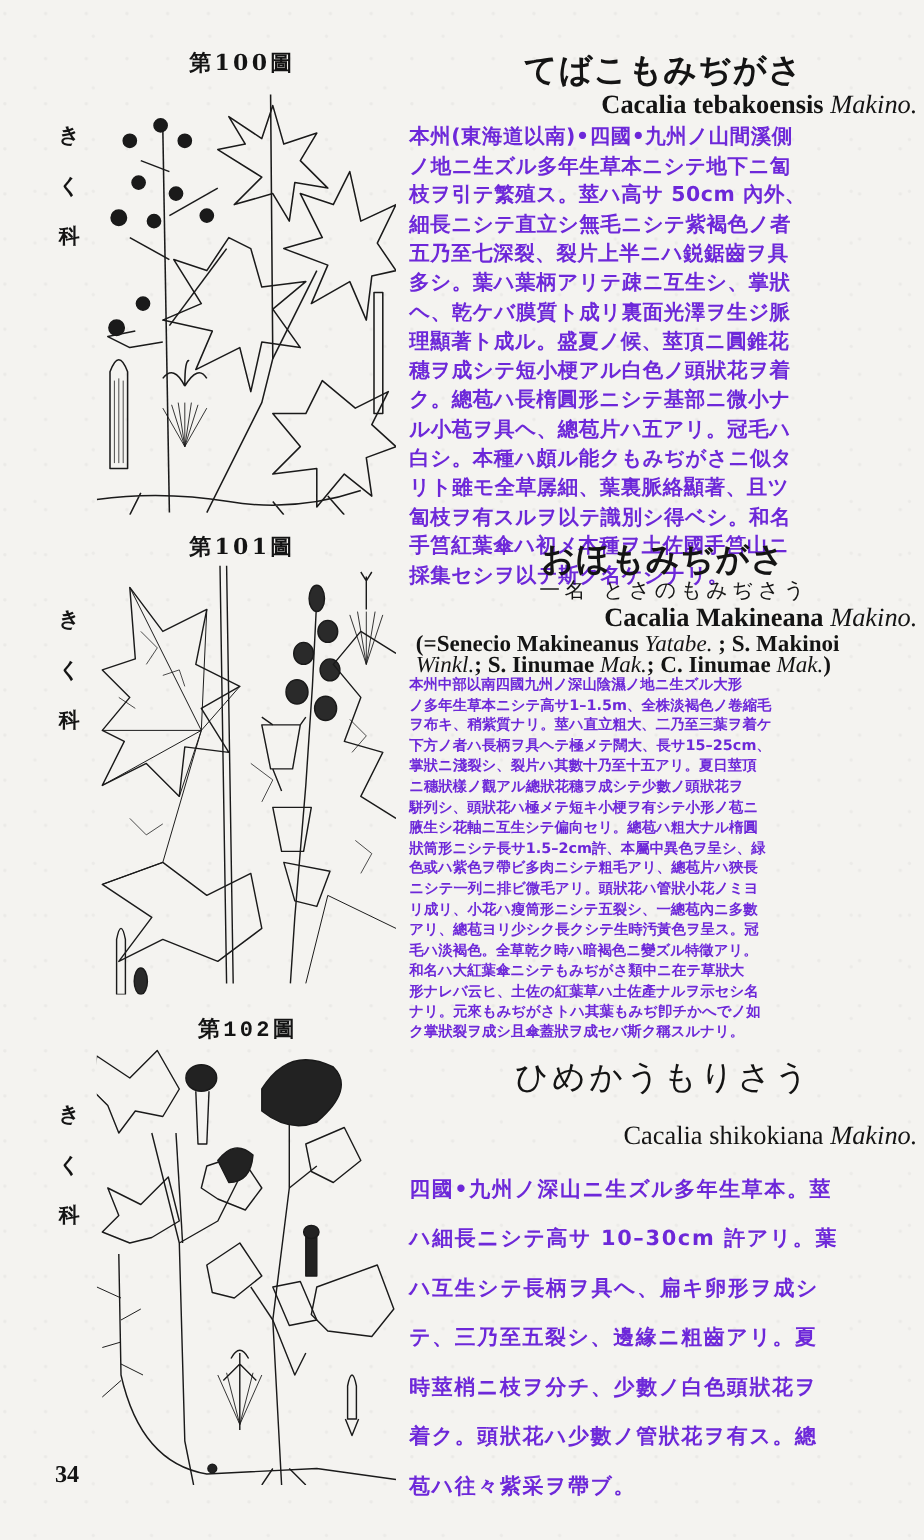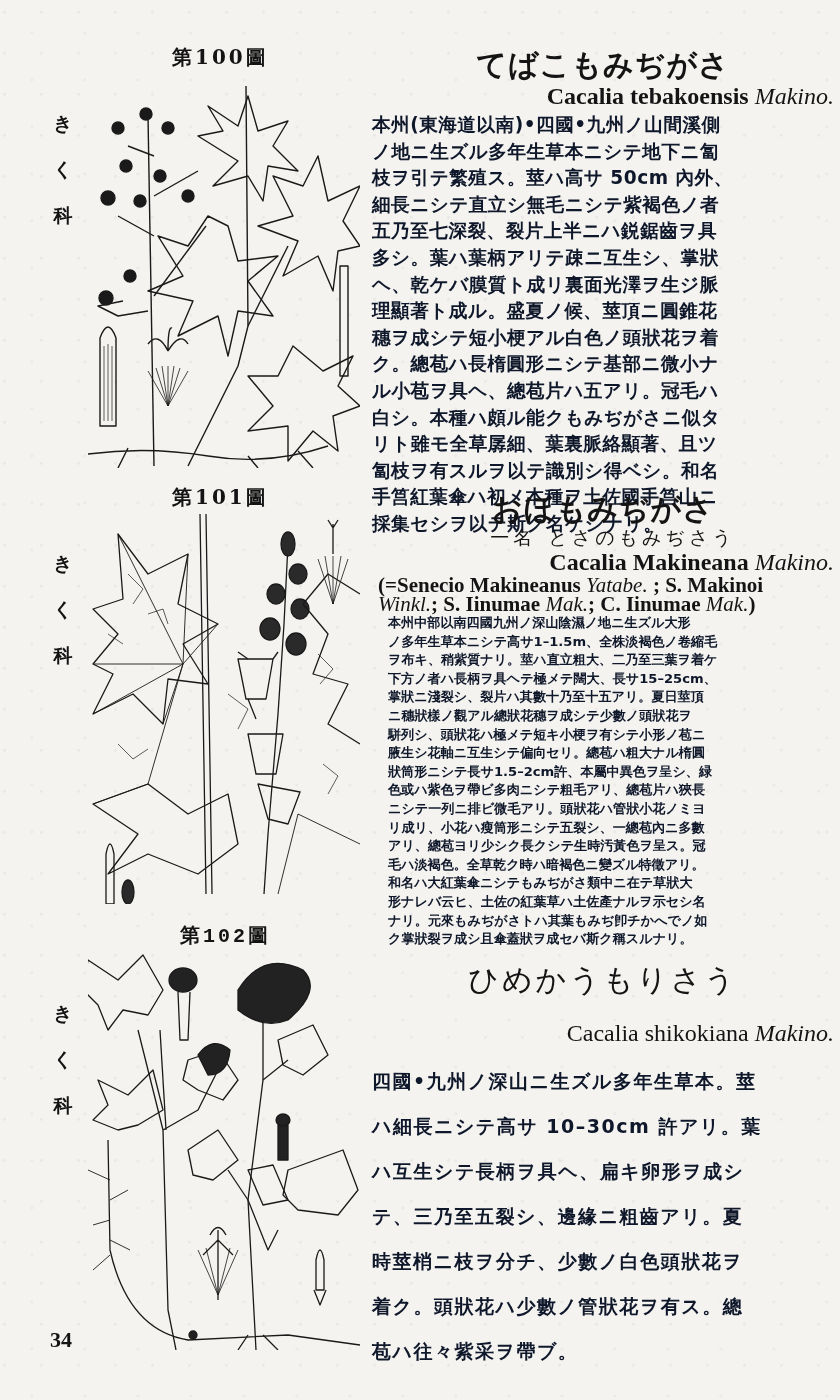--- a/index.html
+++ b/index.html
@@ -41,25 +41,25 @@
   .sci-name {
     text-align: right; font-size: 24px; line-height: 28px; font-weight: bold;
     font-family: "Liberation Serif", serif;
   }
   .sci-name i, .syn i { font-style: italic; font-weight: normal; }
   .syn {
     font-family: "Liberation Serif", serif; font-size: 21px; line-height: 19px; font-weight: bold;
     padding-left: 6px;
   }
   .body-text {
-    font-family: "DejaVu Sans", sans-serif; font-weight: bold; color: #0f172a;
+    font-family: "DejaVu Sans", sans-serif; font-weight: bold; color: #6d28d9;
     text-align: justify; word-break: break-all;
   }
   .bt1 { font-size: 18.6px; line-height: 26.6px; letter-spacing: 0.5px; }
-  .bt2 { font-size: 13.1px; line-height: 18.6px; letter-spacing: 0px; margin-left: 16px; }
+  .bt2 { font-size: 13.1px; line-height: 18.6px; letter-spacing: 0px; }
   .bt3 { font-size: 19px; line-height: 45px; letter-spacing: 1.5px; }
   .page-number {
     position: absolute; left: 50px; top: 1327px; font-weight: bold; font-size: 22px;
     font-family: "Liberation Serif", serif;
   }
   .line { display: block; white-space: nowrap; }
 </style>
 </head>
 <body>
 

